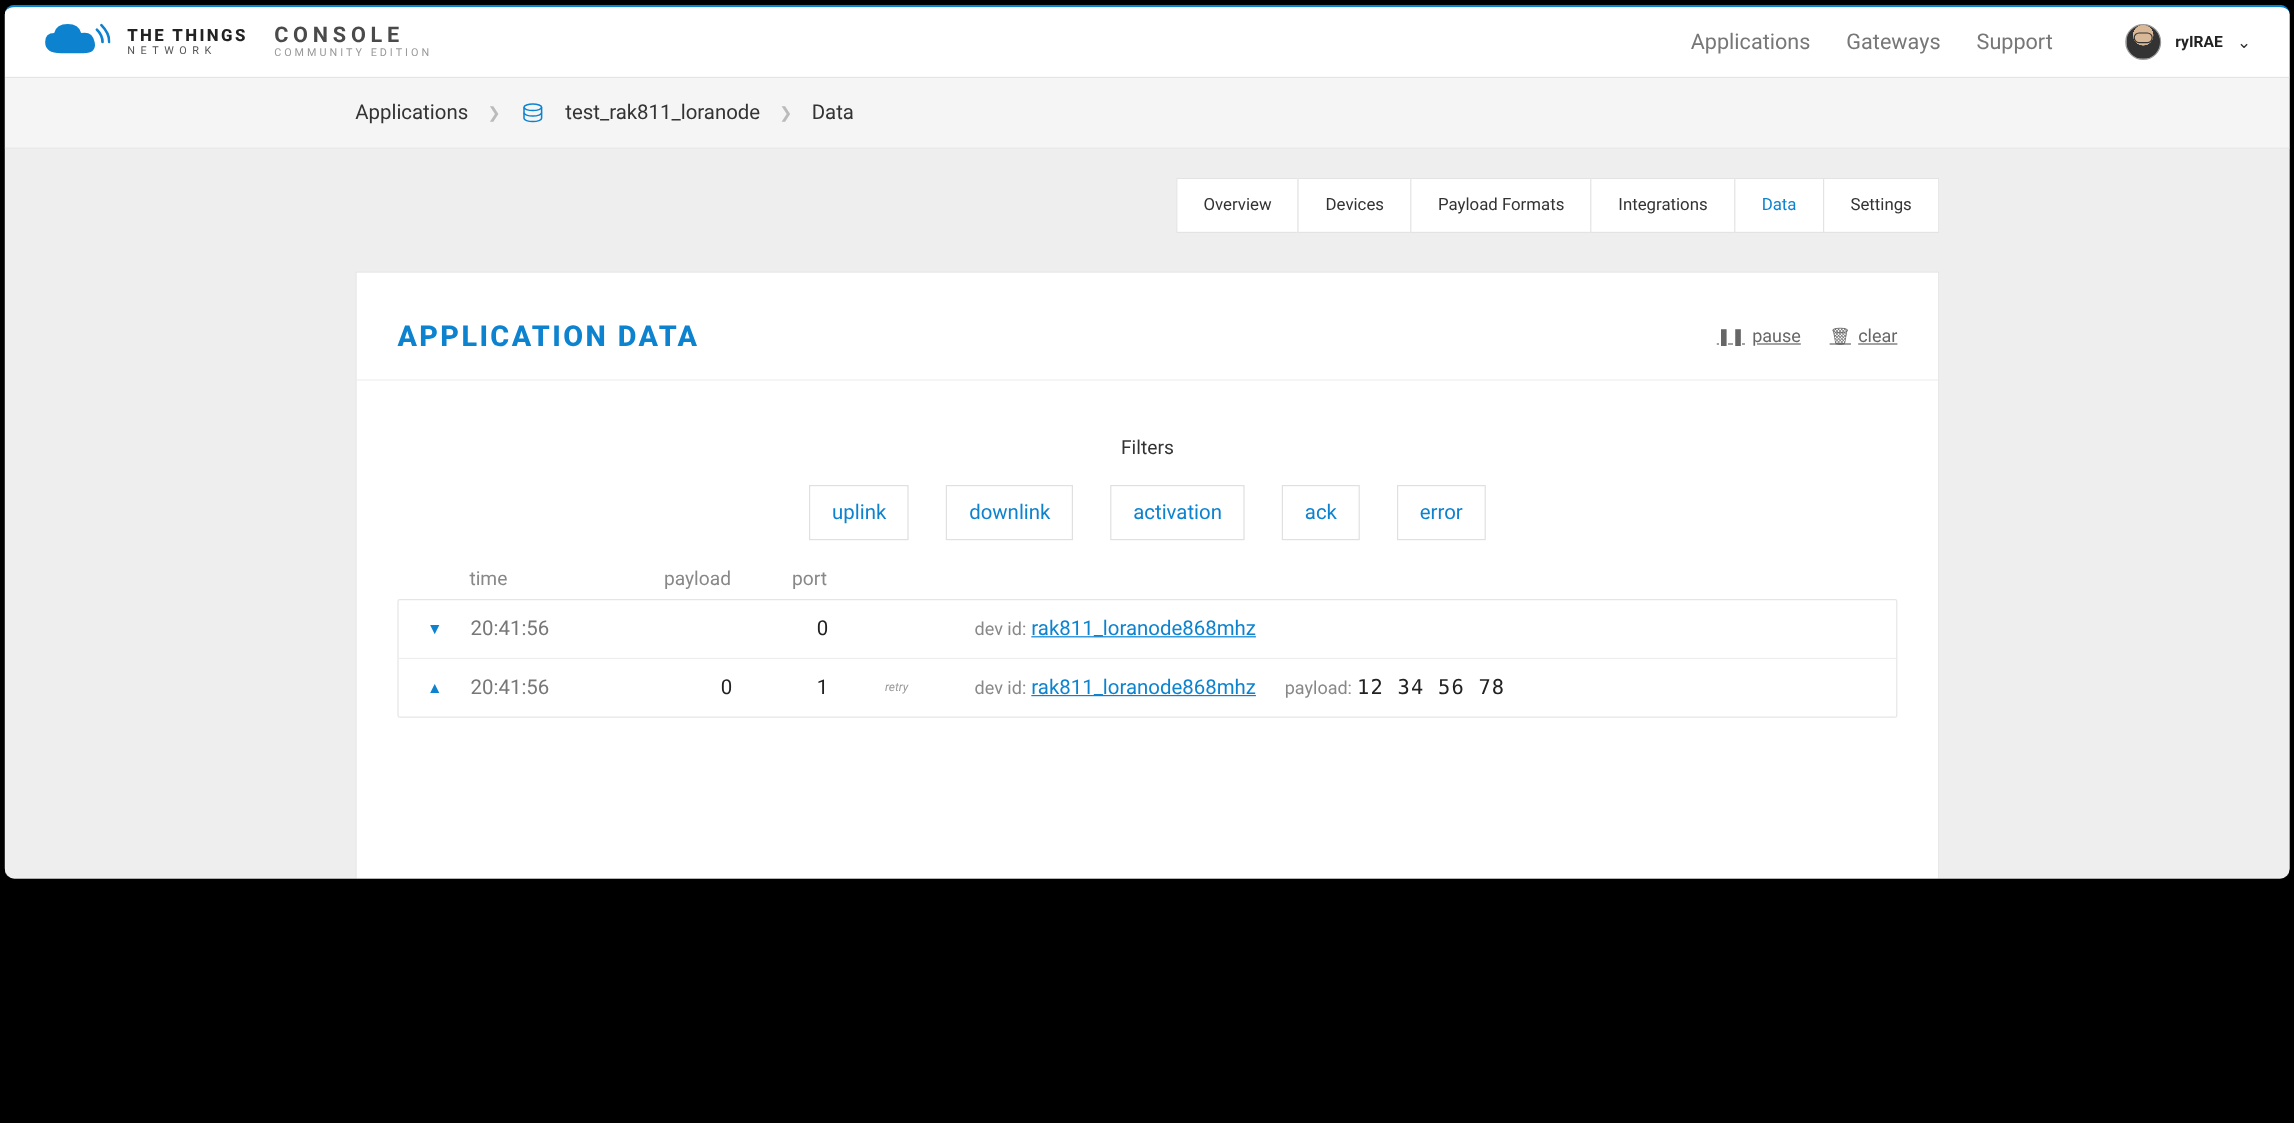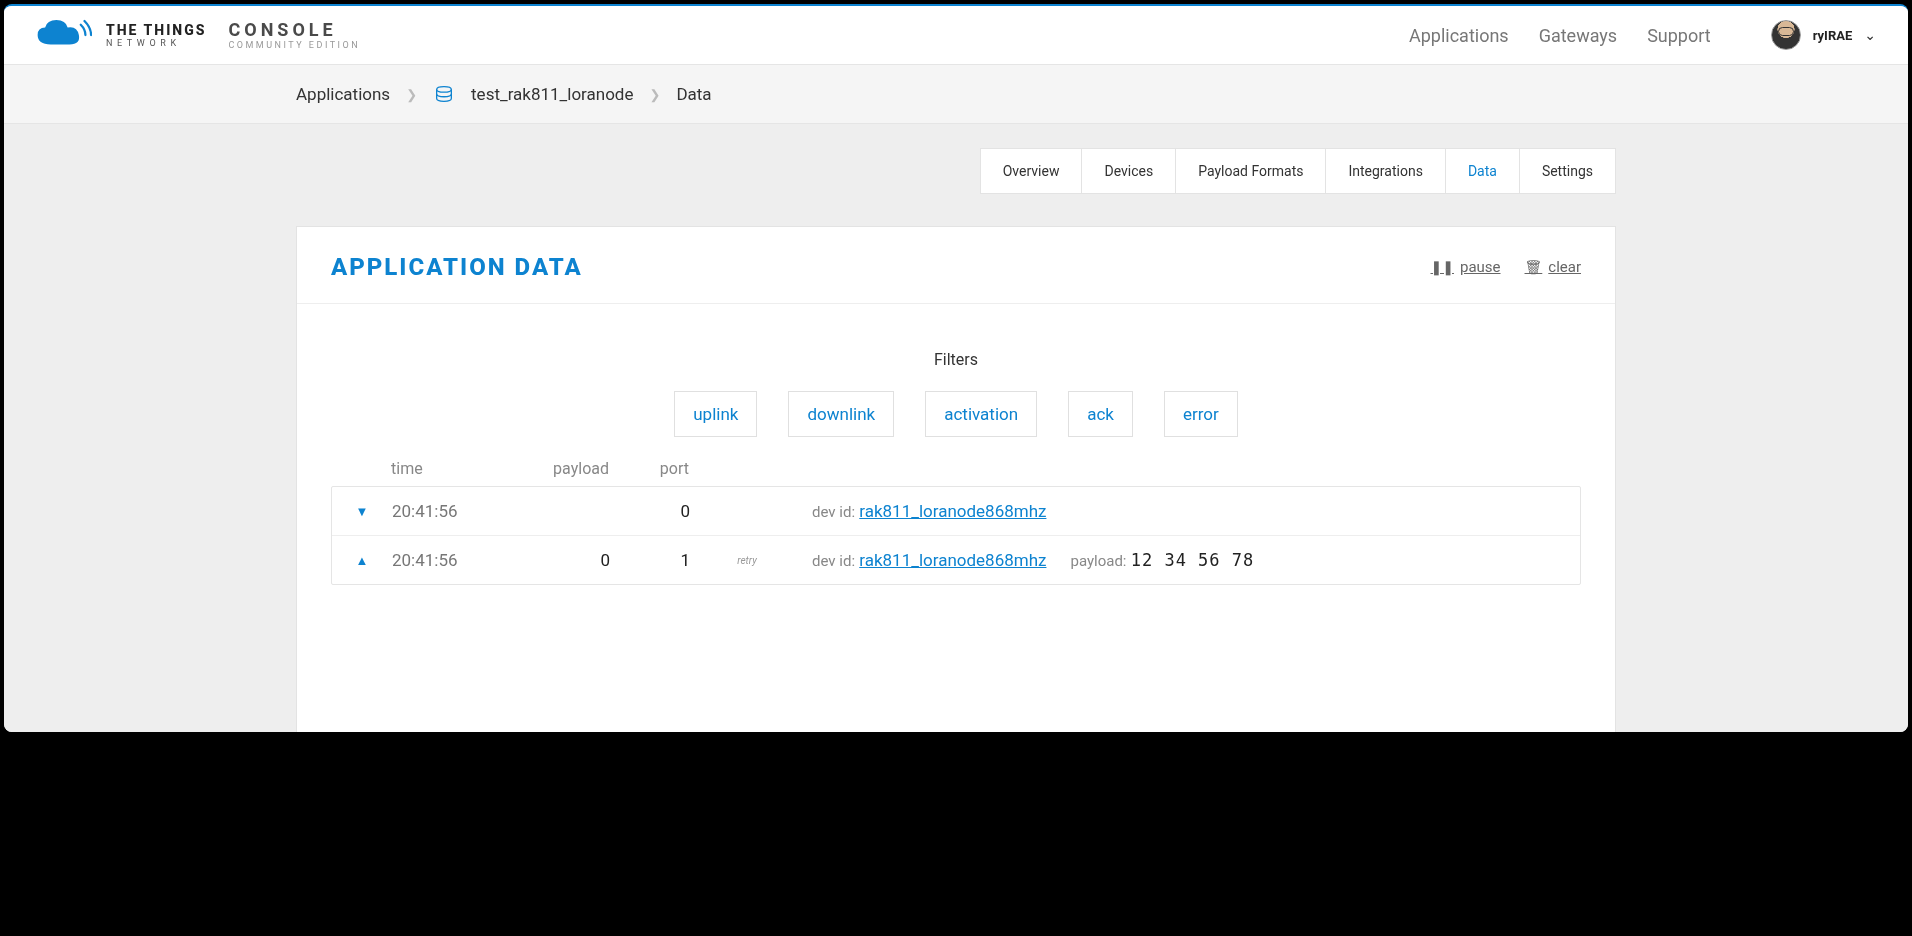--- a/index.html
+++ b/index.html
@@ -73,21 +73,21 @@
   width: 1320px;
   margin: 32px auto 0;
   background: #fff;
   border: 1px solid #e3e3e3;
   min-height: 520px;
 }
 .panel-head {
   display: flex;
   justify-content: space-between;
   align-items: center;
-  padding: 26px 34px 22px;
+  padding: 39px 34px 22px;
   border-bottom: 1px solid #eee;
 }
 .panel-title {
   color: #0d83d0;
   font-size: 24px;
   font-weight: 800;
   letter-spacing: 2px;
 }
 .panel-actions { display: flex; gap: 24px; align-items: center; color: #888; font-size: 15px; }
 .panel-actions .act { display: flex; align-items: center; gap: 6px; text-decoration: underline; cursor: pointer; color: #666;}

